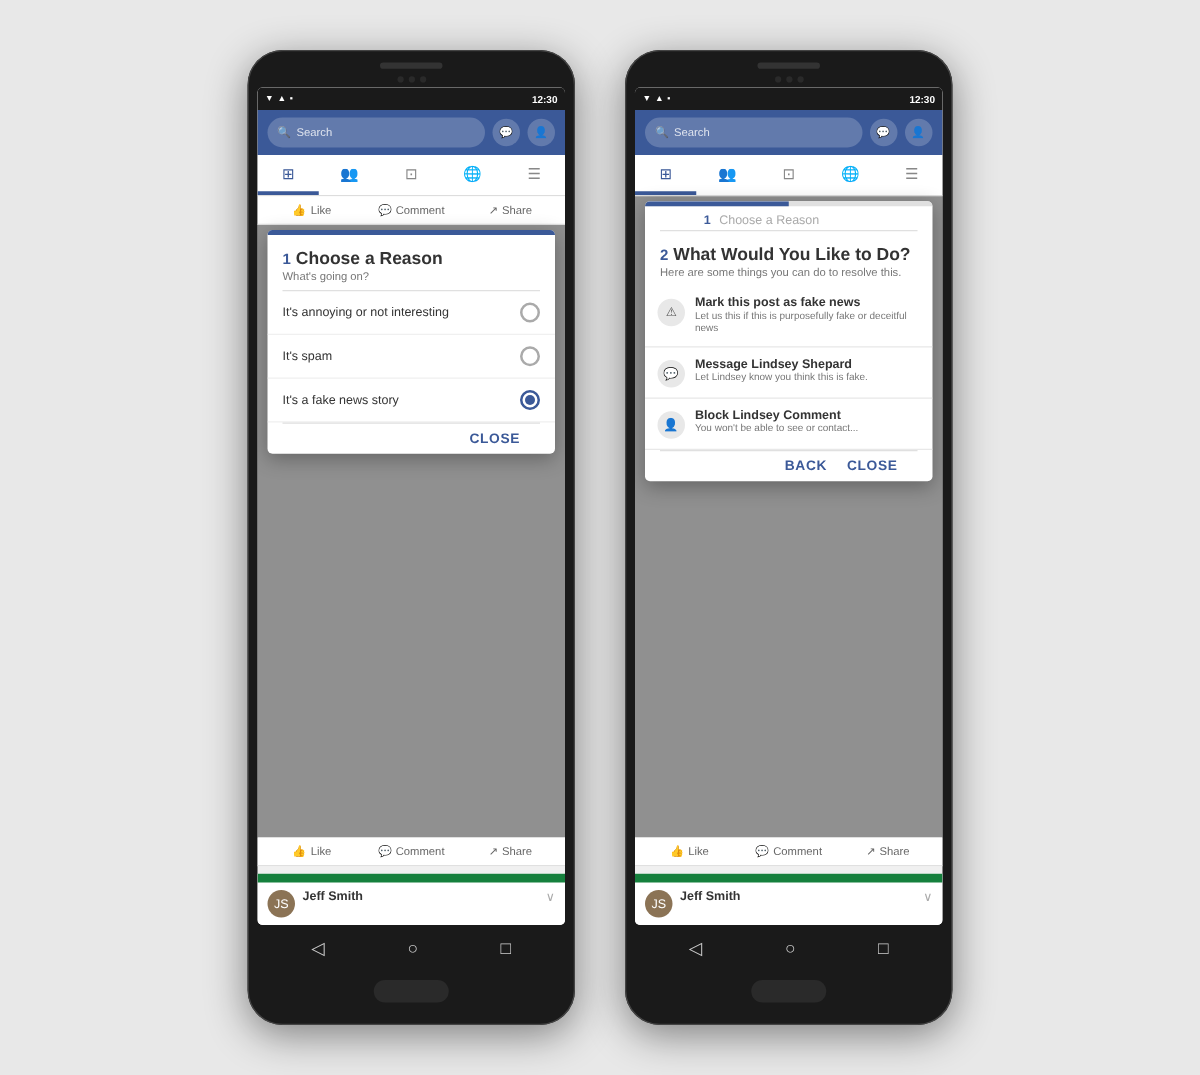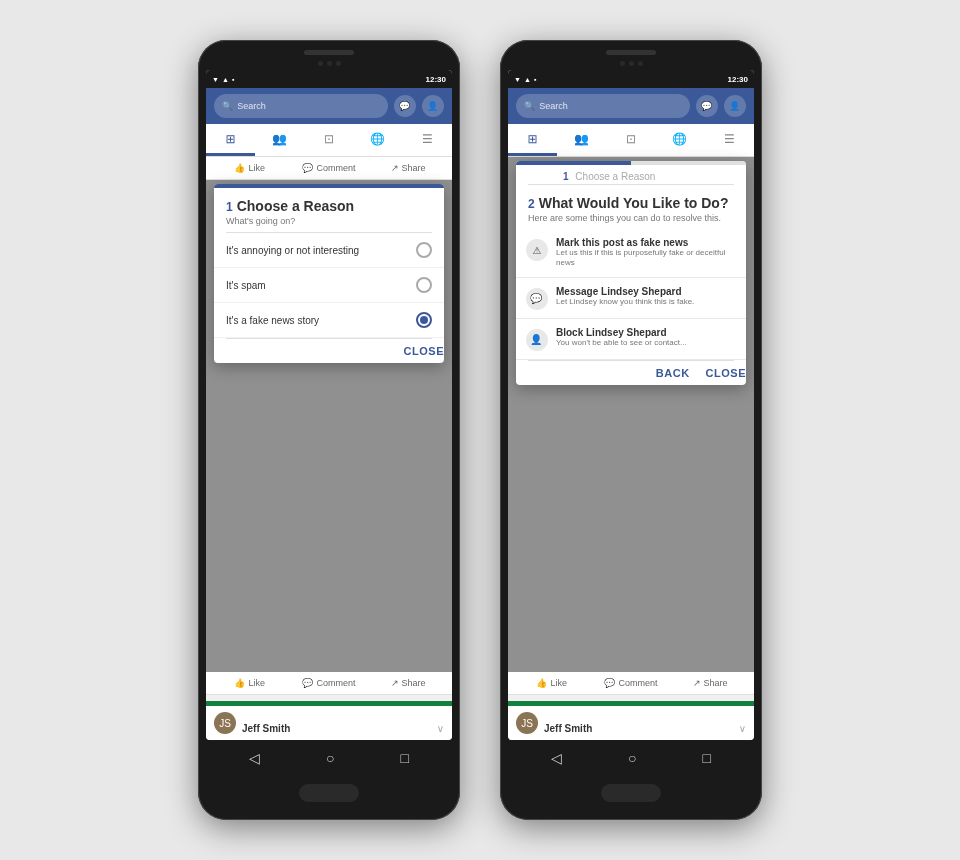--- a/index.html
+++ b/index.html
@@ -251,21 +251,21 @@
       content: '';
       width: 8px;
       height: 8px;
       background: #3b5998;
       border-radius: 50%;
     }
 
     .dialog-footer {
       display: flex;
       justify-content: flex-end;
-      padding: 6px 0;
+      padding: 6px 28px;
     }
     .dialog-btn {
       font-size: 11px;
       font-weight: bold;
       color: #3b5998;
       letter-spacing: 0.5px;
       cursor: pointer;
     }
     .dialog-btn.back {
       margin-right: 16px;
@@ -330,23 +330,23 @@
       width: 60px;
       height: 18px;
       background: #2a2a2a;
       border-radius: 12px;
     }
     .feed-post {
       background: white;
       margin-top: 6px;
       padding: 6px 8px;
       display: flex;
-      align-items: flex-end;
+      align-items: flex-start;
       gap: 6px;
-      border-top: 5px solid #15803d;
+      border-top: 7px solid #15803d;
     }
     .avatar {
       width: 22px;
       height: 22px;
       border-radius: 50%;
       background: #8b7355;
       overflow: hidden;
       flex-shrink: 0;
       display: flex;
       align-items: center;
@@ -566,21 +566,21 @@
           <div class="action-item-icon">💬</div>
           <div class="action-item-text">
             <div class="action-item-title">Message Lindsey Shepard</div>
             <div class="action-item-desc">Let Lindsey know you think this is fake.</div>
           </div>
         </div>
 
         <div class="action-item">
           <div class="action-item-icon">👤</div>
           <div class="action-item-text">
-            <div class="action-item-title">Block Lindsey Shepard</div>
+            <div class="action-item-title">Block Lindsey Comment</div>
             <div class="action-item-desc">You won't be able to see or contact...</div>
           </div>
         </div>
 
         <div class="dialog-divider"></div>
         <div class="dialog-footer">
           <span class="dialog-btn back">BACK</span>
           <span class="dialog-btn">CLOSE</span>
         </div>
       </div>

